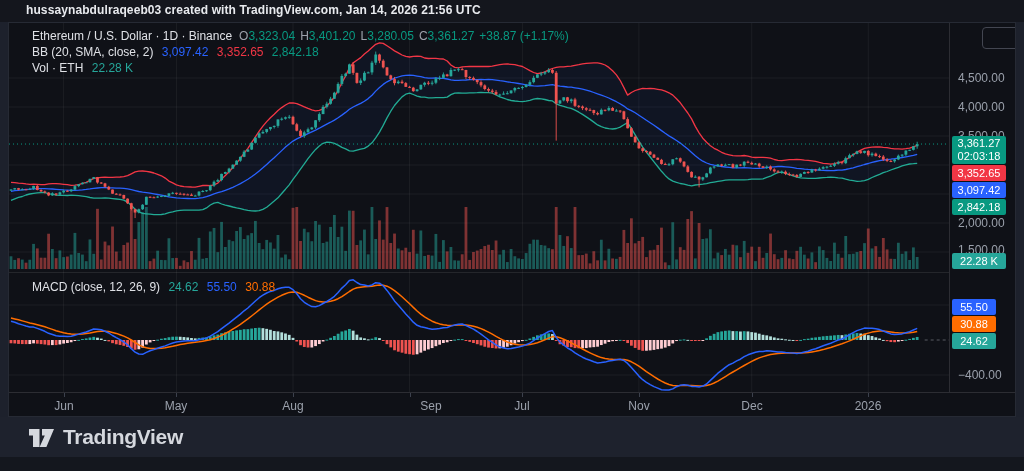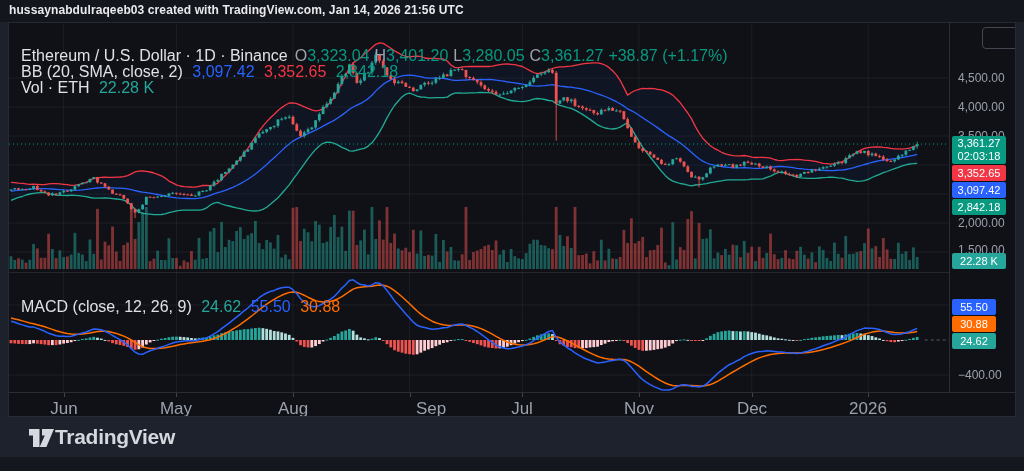--- a/index.html
+++ b/index.html
@@ -1,28 +1,28 @@
 <!DOCTYPE html>
 <html><head>
 <meta charset="utf-8">
 <style>
   * { margin:0; padding:0; box-sizing:border-box; }
   html,body { width:1024px; height:471px; background:#1d212c; overflow:hidden;
     font-family:"Liberation Sans","DejaVu Sans",sans-serif; }
   .page { position:relative; width:1024px; height:471px; }
 
   .hdr { position:absolute; left:0; top:0; width:1024px; height:22px; background:#14161d;
-    color:#e8eaee; font-size:12px; font-weight:700; line-height:21px; padding-left:9px;
+    color:#e8eaee; font-size:12px; font-weight:700; line-height:21px; padding-left:26px;
     letter-spacing:.1px; white-space:nowrap; }
 
   .card { position:absolute; left:8px; top:22px; width:1008px; height:395px;
     background:#0f1117; border:1px solid #262a34; overflow:hidden; }
   .card svg { position:absolute; left:0; top:0; }
 
-  .legend { position:absolute; left:12px; font-size:16px; line-height:14px; white-space:nowrap; z-index:5;margin-top:20px; }
+  .legend { position:absolute; left:23px; font-size:12px; line-height:14px; white-space:nowrap; z-index:5; }
   .lg-t { color:#dfe1e6; }
   .lg-g { color:#9da2ac; }
   .c-green { color:#089981; } .c-red { color:#f23645; } .c-blue { color:#2962ff; }
   .c-orange { color:#ff6d00; } .c-teal { color:#26a69a; }
   .gap { margin-left:7px; } .gap-s { margin-left:5px; }
 
   .axis-col { position:absolute; left:940px; top:0; width:68px; height:369px;
     border-left:1px solid rgba(255,255,255,.12); z-index:6; }
   .ax-lbl { position:absolute; left:8px; transform:translateY(-50%); color:#9aa0ab;
     font-size:12px; white-space:nowrap; }
@@ -31,26 +31,26 @@
   .badge2 { height:28px; line-height:13px; padding-top:1px; }
   .badge-m { width:44px; }
   .bg-green { background:#089981; } .bg-red { background:#f23645; } .bg-blue { background:#2962ff; }
   .bg-orange { background:#ff6d00; } .bg-teal { background:#26a69a; }
   .usd-btn { position:absolute; left:2px; top:4px; width:60px; height:22px; line-height:20px;
     text-align:right; color:#dfe2e8; font-size:11px; font-weight:700;
     border:1px solid #434651; border-radius:4px; cursor:pointer;margin-left:30px; }
 
   .time-axis { position:absolute; left:0; top:369px; width:1008px; height:26px;
     border-top:1px solid rgba(255,255,255,.12); z-index:4; }
-  .t-lbl { position:absolute; top:6px; transform:translateX(-50%); color:#9ba1ac; font-size:17px; }
+  .t-lbl { position:absolute; top:6px; transform:translateX(-50%); color:#9ba1ac; font-size:12px; }
   .t-tick { position:absolute; top:0; width:1px; height:4px; background:#3c414d; }
 
   .footer { position:absolute; left:0; top:417px; width:1024px; height:40px; background:#1e222d; }
   .brand { position:absolute; left:28px; top:8px; display:flex; align-items:center; cursor:pointer; }
-  .brand-txt { color:#d5d8de; font-size:21px; font-weight:700; letter-spacing:-.3px; }
+  .brand-txt { color:#d5d8de; font-size:21px; font-weight:700; margin-left:8px; letter-spacing:-.3px; }
   .strip { position:absolute; left:0; top:457px; width:1024px; height:14px; background:#14171e; }
 </style>
 </head>
 <body>
 
 <div class="page">
 
   <div class="hdr">hussaynabdulraqeeb03 created with TradingView.com, Jan 14, 2026 21:56 UTC</div>
 
   <div class="card">

